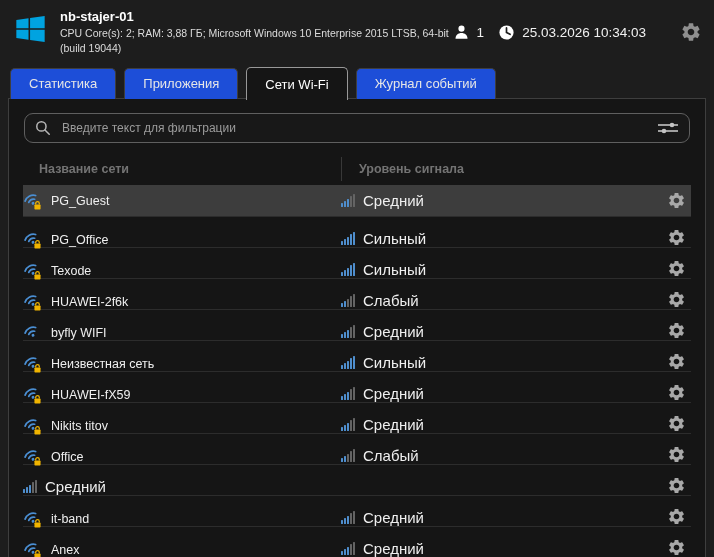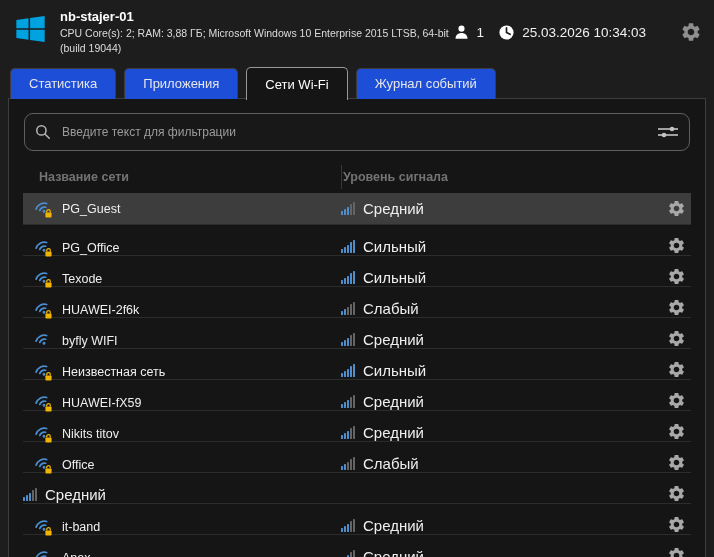--- a/index.html
+++ b/index.html
@@ -35,40 +35,40 @@
     padding-top:9px; margin-bottom:-1px; position:relative; z-index:4;
   }
   
   .panel {
     position:absolute; top:98px; left:8px; right:8px; bottom:0;
     background:#151515; border:1px solid #3e3e3e; border-bottom:none; z-index:1;
   }
   
   .search-row { padding:14px 15px 8px; }
   .search-box {
-    display:flex; align-items:center; height:38px;
+    display:flex; align-items:center; height:30px;
     border:1px solid #5f5f5f; border-radius:9px; padding:0 10px; background:#181818;
   }
   .search-box svg.mag { width:16px; height:16px; flex:0 0 auto; }
   .search-input {
     flex:1; background:transparent; border:none; outline:none;
     color:#dddddd; font-size:12px; margin-left:9px; font-family:inherit;
   }
   .search-input::placeholder { color:#9b9b9b; opacity:1; }
   .tune-ico { width:22px; height:16px; margin-left:8px; cursor:pointer; flex:0 0 auto; }
   
   .table-head { display:flex; align-items:center; height:32px; margin-top:2px; font-weight:bold; font-size:12.5px; color:#737373; }
   .th-name { width:332px; padding-left:30px; }
-  .th-signal { flex:1; border-left:1px solid #383838; padding-left:1px; height:24px; line-height:24px; }
+  .th-signal { flex:1; border-left:1px solid #383838; padding-left:17px; height:24px; line-height:24px; }
   
   .rows { margin:0 14px; }
   .net-row { display:flex; align-items:center; height:31px; cursor:pointer; }
   .net-row + .net-row { border-top:1px solid #2c2c2c;align-items:flex-end; }
   .net-row.selected { background:#3d3d3d; }
-  .cell-name { width:318px; display:flex; align-items:center; padding-left:11px; gap:10px; font-size:12.5px; color:#efefef; }
+  .cell-name { width:318px; display:flex; align-items:center; gap:10px; font-size:12.5px; color:#efefef; }
   .wifi-wrap { position:relative; width:18px; height:15px; flex:0 0 auto; }
   .wifi-wrap svg.wifi { width:16px; height:13px; transform:rotate(-28deg); }
   .lock { position:absolute; right:-1px; bottom:-2px; width:9px; height:9px; }
   .cell-signal { display:flex; align-items:center; gap:8px; font-size:15px; color:#efefef; flex:1; }
   .sig-bars { display:flex; align-items:flex-end; gap:1px; height:13px; }
   .sig-bars .bar { width:2px; background:#646464; border-radius:0.5px; }
   .sig-bars .bar.on { background:#4f8ecd; }
   .cell-gear { margin-left:auto; padding-right:5px; display:flex; align-items:center; }
   .row-gear { width:19px; height:19px; cursor:pointer; }
 </style>

